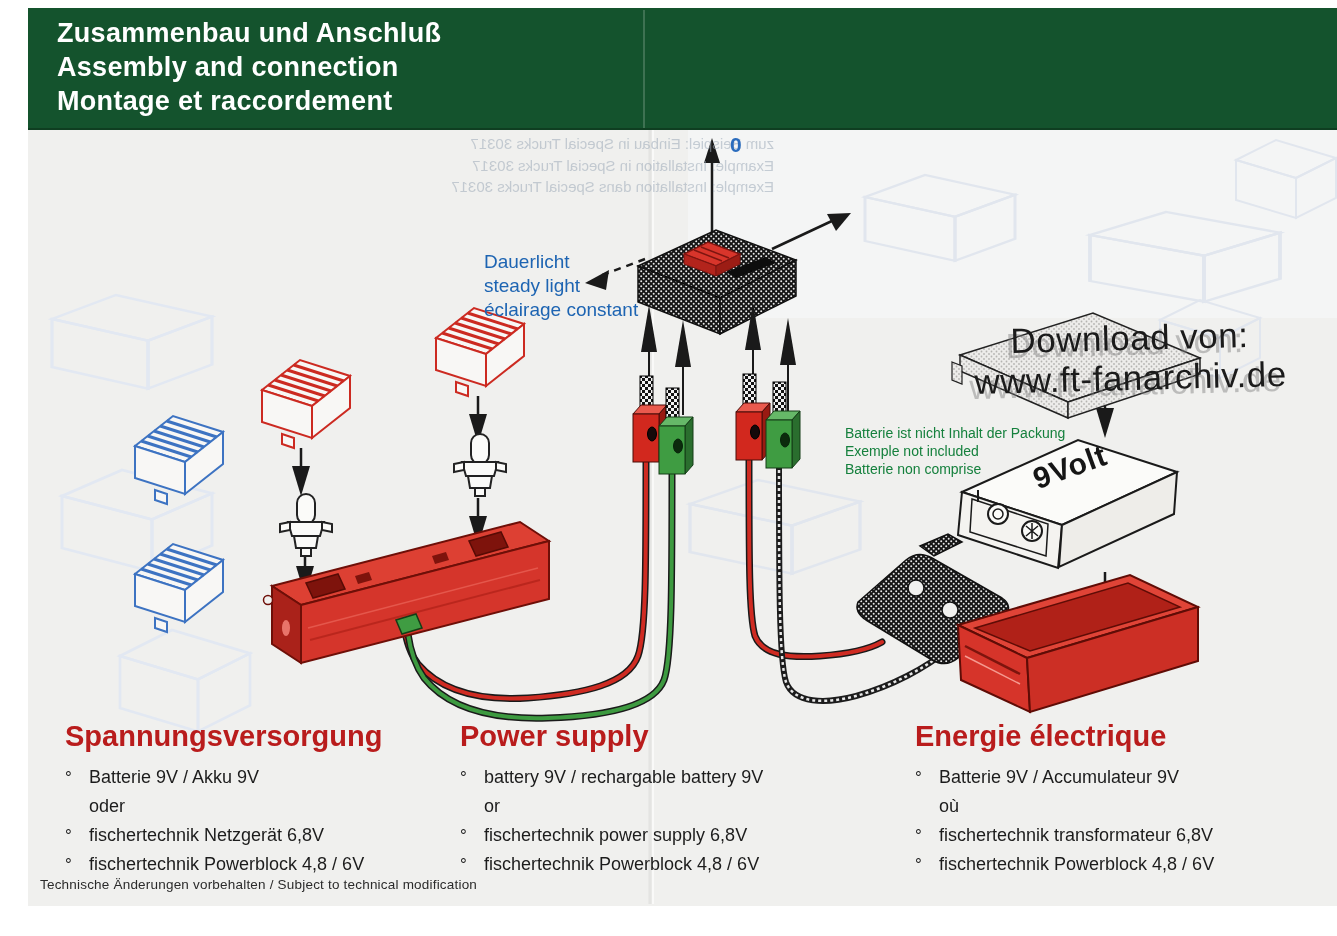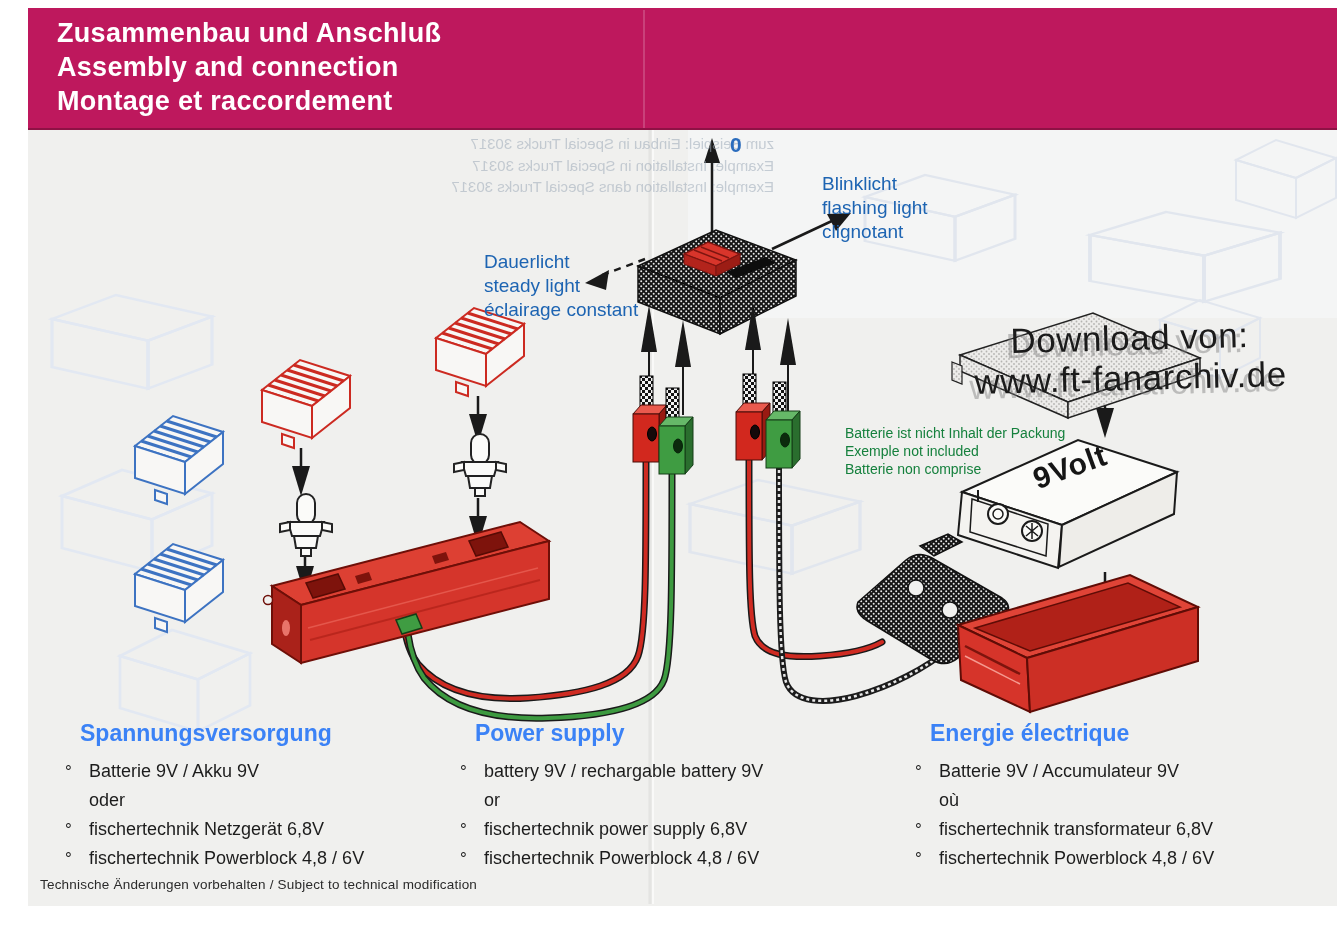--- a/index.html
+++ b/index.html
@@ -1,35 +1,35 @@
 <!DOCTYPE html>
 <html><head>
 <meta charset="utf-8">
 <style>
   html,body{margin:0;padding:0;background:#ffffff;}
   #page{position:relative;width:1337px;height:936px;background:#ffffff;overflow:hidden;
         font-family:"Liberation Sans",sans-serif;}
   #paper{position:absolute;left:28px;top:8px;width:1309px;height:898px;background:#f0f0ee;}
   #paper-top-right{position:absolute;left:660px;top:120px;width:649px;height:190px;background:#f4f5f5;}
-  #header-bar{position:absolute;left:0;top:0;width:1309px;height:120px;background:#be185d;
+  #header-bar{position:absolute;left:0;top:0;width:1309px;height:120px;background:#14532d;
               border-bottom:2px solid rgba(0,0,0,.25);}
   .hline{position:absolute;left:29px;color:#ffffff;font-weight:bold;font-size:27px;letter-spacing:.3px;white-space:nowrap;}
   #svgwrap{position:absolute;left:0;top:0;width:1337px;height:936px;}
   svg{position:absolute;left:0;top:0;}
   .abs{position:absolute;white-space:nowrap;}
   .lbl-blue{color:#1d64b2;font-size:19px;line-height:24px;}
   .zero{color:#2a6cbd;font-size:21px;font-weight:bold;}
   .ghost{color:rgba(156,169,184,.55);font-size:15px;line-height:21.5px;transform:scaleX(-1);
          text-align:left;width:478px;}
   .wm{color:#1b1b1b;font-size:35px;letter-spacing:.5px;text-align:center;width:420px;
       text-shadow:-5px 5px 0 rgba(125,125,125,.45);transform:rotate(-1.5deg);}
   .bat-note{color:#15803d;font-size:14px;line-height:18px;}
   .volt{color:#151515;font-size:30px;font-weight:bold;transform:rotate(-20deg);letter-spacing:1px;}
   .col{position:absolute;width:420px;color:#1c1c1c;}
-  .col h3{margin:0 0 10px 15px;font-size:23px;font-weight:bold;color:#3b82f6;}
+  .col h3{margin:0 0 10px 0;font-size:29px;font-weight:bold;color:#b91c1c;}
   .col .it{font-size:18px;line-height:29px;display:flex;}
   .col .b{width:24px;font-size:17px;flex:0 0 24px;padding-top:-2px;}
   .col .nob{padding-left:24px;}
   #footer{position:absolute;left:40px;top:877px;font-size:13.5px;color:#2b2b2b;letter-spacing:.2px;text-align:center;}
   .ghostbox{stroke:#e1e6ee;fill:none;stroke-width:2;}
   .ghostboxL{stroke:#e2e8f2;fill:none;stroke-width:2;}
   .wo{stroke:#1a1a1a;stroke-width:7;fill:none;stroke-linecap:round;}
   .wr{stroke:#cf2b22;stroke-width:4;fill:none;stroke-linecap:round;}
   .wg{stroke:#3d9a40;stroke-width:4;fill:none;stroke-linecap:round;}
   .wchain{stroke:#e8e8e8;stroke-width:2.5;fill:none;stroke-dasharray:3 3;}
@@ -288,25 +288,20 @@
   </div>
 
   <div class="abs ghost" style="left:296px;top:133px">
     <div>zum Beispiel:  Einbau in Special Trucks 30317</div>
     <div>Example:  Installation in Special Trucks 30317</div>
     <div>Exemple:  Installation dans Special Trucks 30317</div>
   </div>
 
   <div class="abs zero" style="left:730px;top:133px">0</div>
 
-  <div class="abs lbl-blue" style="left:822px;top:172px">
-    <div>Blinklicht</div>
-    <div>flashing light</div>
-    <div>clignotant</div>
-  </div>
 
   <div class="abs lbl-blue" style="left:484px;top:250px">
     <div>Dauerlicht</div>
     <div>steady light</div>
     <div>éclairage constant</div>
   </div>
 
   <div class="abs wm" style="left:920px;top:318px">
     <div>Download von:</div>
     <div>www.ft-fanarchiv.de</div>

